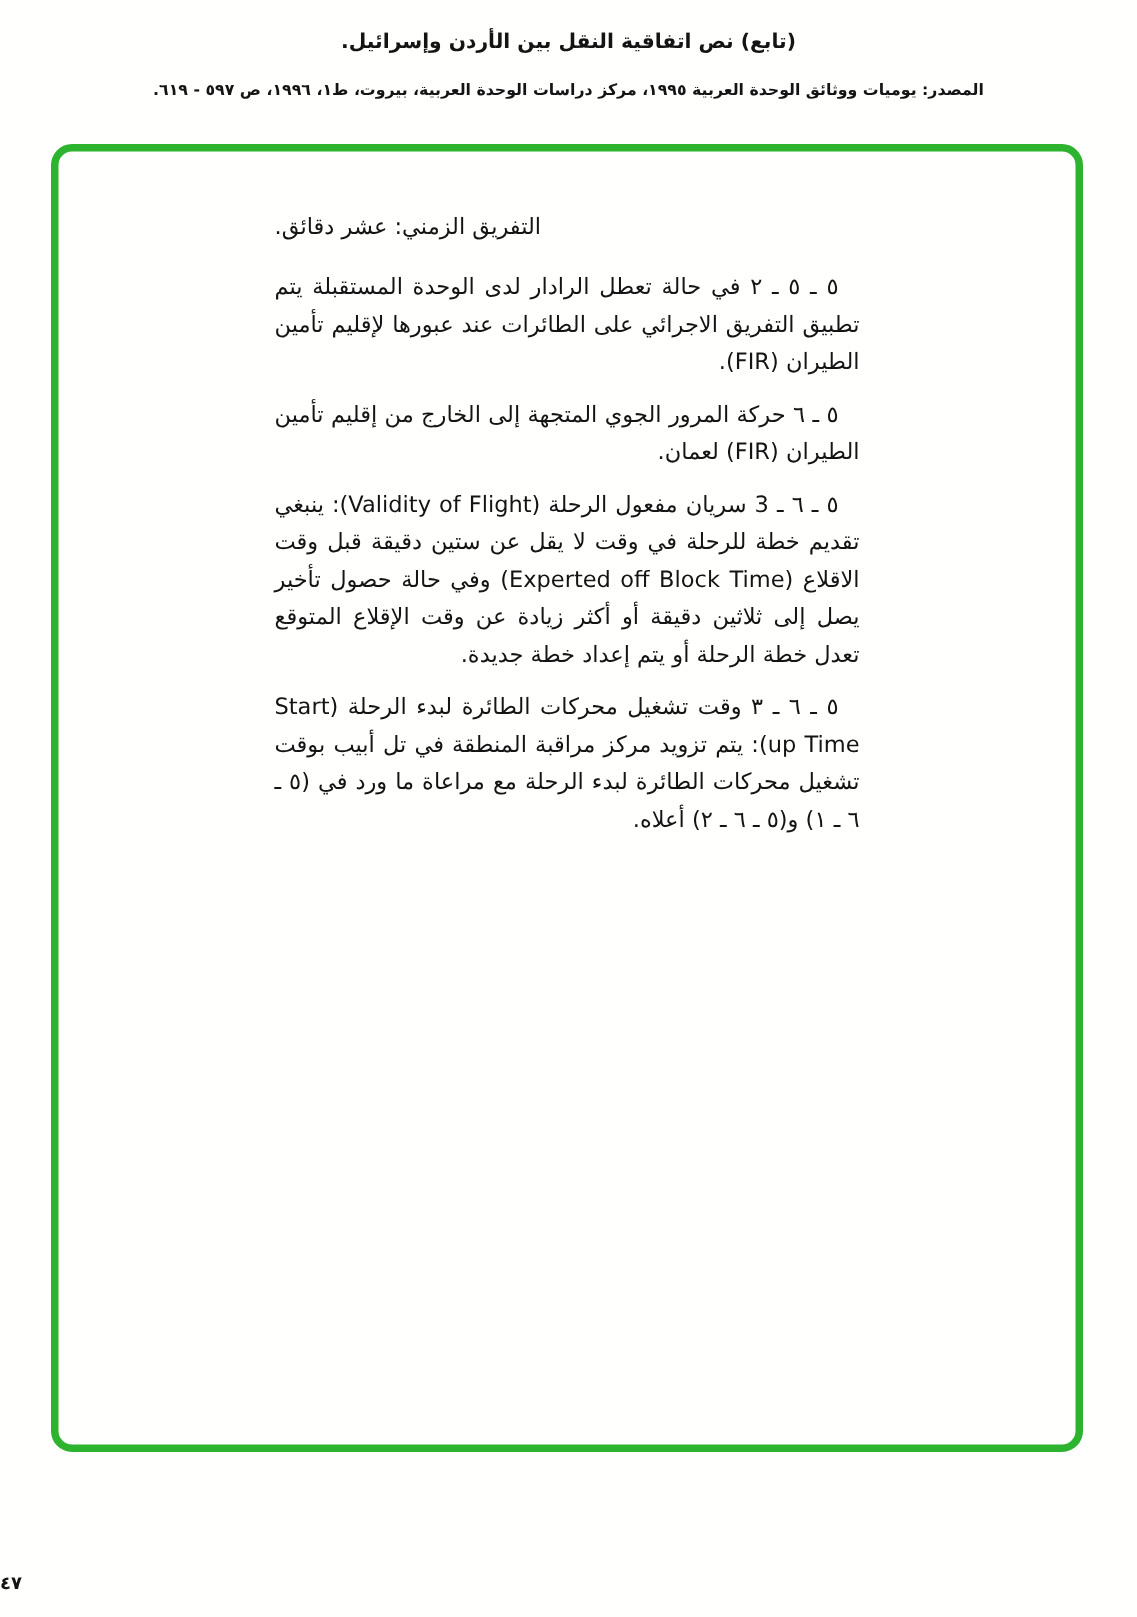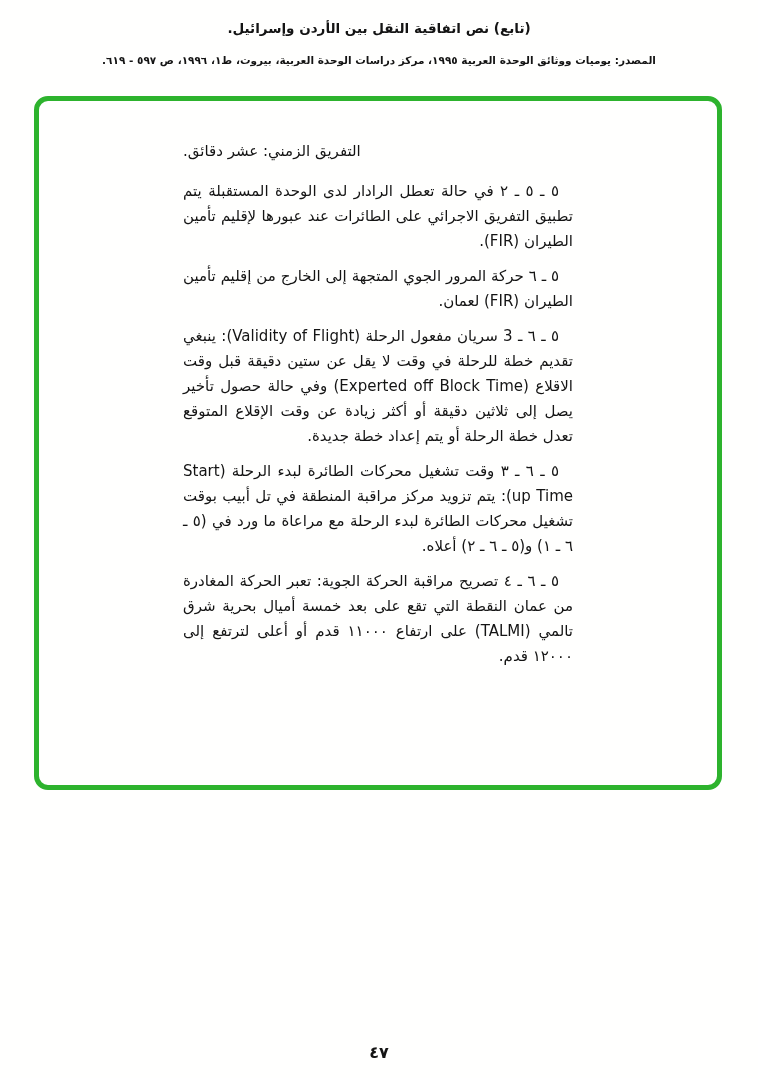--- a/index.html
+++ b/index.html
@@ -30,21 +30,21 @@
   .doc-source {
     font-size: 10.5px;
     font-weight: 700;
     margin-top: 18px;
   }
   .green-box {
     position: absolute;
     left: 34px;
     top: 96px;
     width: 688px;
-    height: 694px;
+    height: 872px;
     border: 5px solid var(--border, #2db32d);
     border-radius: 14px;
     background: var(--background, #fffffe);
     overflow: hidden;
   }
   .text-column {
     width: 390px;
     margin: 38px auto 0 auto;
     direction: rtl;
     color: var(--text, #141414);
@@ -59,22 +59,21 @@
   .para-tail {
     text-align: left;
     text-indent: 0;
     margin-bottom: 15px;
   }
   .page-number {
     position: absolute;
     bottom: 16px;
     left: 0;
     right: 0;
-    text-align: center;
-    font-size: 16px;
+    font-size: 12px;
     font-weight: 700;
     color: var(--text, #141414);
   }
 </style>
 </head>
 <body>
 
 <div class="page">
 
   <div class="header">
@@ -82,19 +81,18 @@
     <div class="doc-source">المصدر: يوميات ووثائق الوحدة العربية ١٩٩٥، مركز دراسات الوحدة العربية، بيروت، ط١، ١٩٩٦، ص ٥٩٧ - ٦١٩.</div>
   </div>
 
   <div class="green-box">
     <div class="text-column">
       <p class="para para-tail">التفريق الزمني: عشر دقائق.</p>
       <p class="para">٥ ـ ٥ ـ ٢ في حالة تعطل الرادار لدى الوحدة المستقبلة يتم تطبيق التفريق الاجرائي على الطائرات عند عبورها لإقليم تأمين الطيران (FIR).</p>
       <p class="para">٥ ـ ٦ حركة المرور الجوي المتجهة إلى الخارج من إقليم تأمين الطيران (FIR) لعمان.</p>
       <p class="para">٥ ـ ٦ ـ 3 سريان مفعول الرحلة (Validity of Flight): ينبغي تقديم خطة للرحلة في وقت لا يقل عن ستين دقيقة قبل وقت الاقلاع (Experted off Block Time) وفي حالة حصول تأخير يصل إلى ثلاثين دقيقة أو أكثر زيادة عن وقت الإقلاع المتوقع تعدل خطة الرحلة أو يتم إعداد خطة جديدة.</p>
       <p class="para">٥ ـ ٦ ـ ٣ وقت تشغيل محركات الطائرة لبدء الرحلة (Start up Time): يتم تزويد مركز مراقبة المنطقة في تل أبيب بوقت تشغيل محركات الطائرة لبدء الرحلة مع مراعاة ما ورد في (٥ ـ ٦ ـ ١) و(٥ ـ ٦ ـ ٢) أعلاه.</p>
-      <p class="para">٥ ـ ٦ ـ ٤ تصريح مراقبة الحركة الجوية: تعبر الحركة المغادرة من عمان النقطة التي تقع على بعد خمسة أميال بحرية شرق تالمي (TALMI) على ارتفاع ١١٠٠٠ قدم أو أعلى لترتفع إلى ١٢٠٠٠ قدم.</p>
     </div>
   </div>
 
   <div class="page-number">٤٧</div>
 
 </div>
 
 </body></html>

